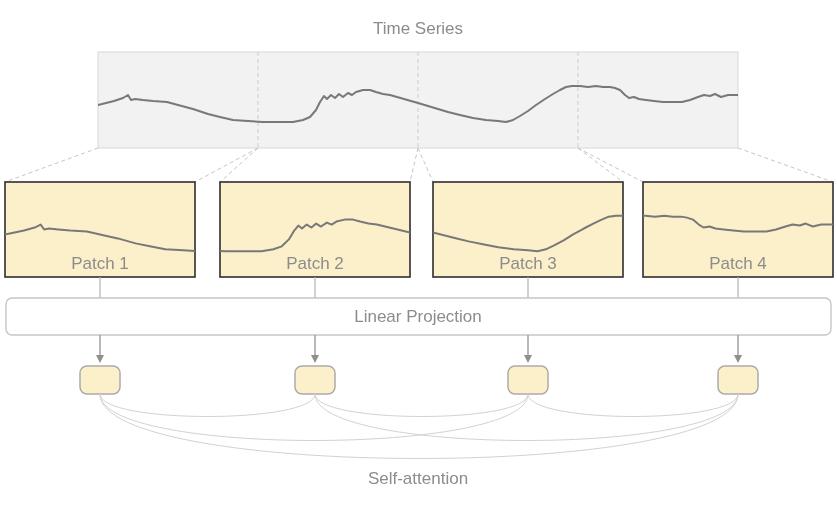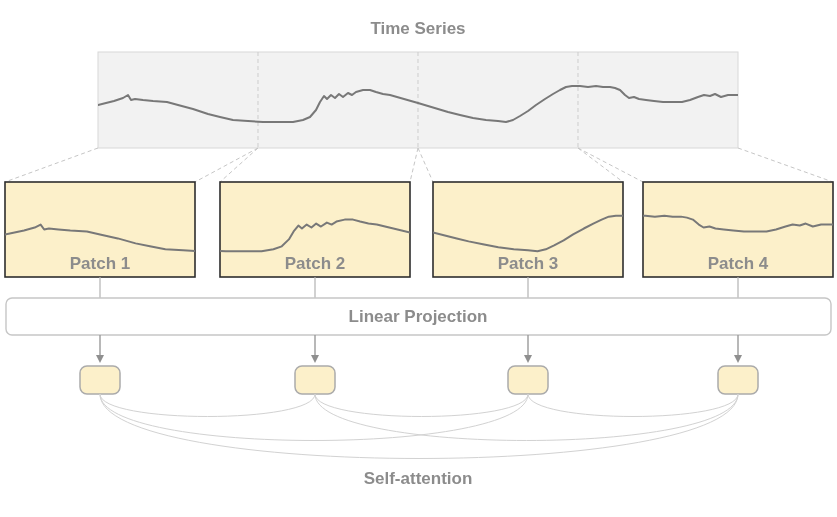--- a/index.html
+++ b/index.html
@@ -2,21 +2,20 @@
 <html><head>
 <meta charset="utf-8">
 <style>
   html, body { margin: 0; padding: 0; background: #ffffff; }
   .stage {
     position: relative;
     width: 837px; height: 517px;
     background: #ffffff;
     font-family: "Liberation Sans", sans-serif;
     overflow: hidden;
-    font-weight: bold;
   }
   svg { display: block; }
   text {
     font-family: "Liberation Sans", sans-serif;
     fill: var(--label-text, #8c8c8c);
   }
   .title-text      { font-size: 17px; }
   .patch-label     { font-size: 17px; }
   .bar-label       { font-size: 17px; }
   .attention-label { font-size: 17px; }

